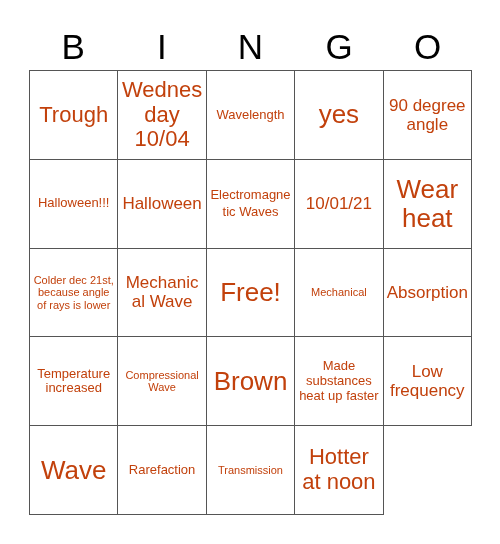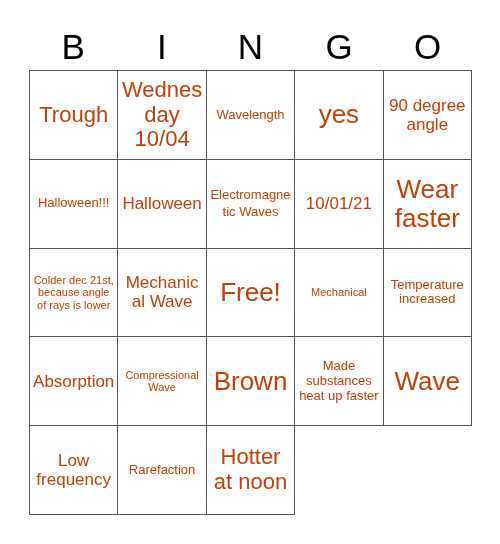--- a/index.html
+++ b/index.html
@@ -123,56 +123,59 @@
       <div class="cell fs-md">
         <span class="cell-text">Halloween</span>
       </div>
       <div class="cell fs-xxs">
         <span class="cell-text">Electromagnetic Waves</span>
       </div>
       <div class="cell fs-md">
         <span class="cell-text">10/01/21</span>
       </div>
       <div class="cell fs-xl">
-        <span class="cell-text">Wear faster</span>
+        <span class="cell-text">Wear heat</span>
       </div>
       <div class="cell fs-xs">
         <span class="cell-text">Colder dec 21st, because angle of rays is lower</span>
       </div>
       <div class="cell fs-md">
         <span class="cell-text">Mechanical Wave</span>
       </div>
       <div class="cell fs-xl">
         <span class="cell-text">Free!</span>
       </div>
       <div class="cell fs-xs">
         <span class="cell-text">Mechanical</span>
       </div>
+      <div class="cell fs-md">
+        <span class="cell-text">Absorption</span>
+      </div>
       <div class="cell fs-sm">
         <span class="cell-text">Temperature increased</span>
-      </div>
-      <div class="cell fs-md">
-        <span class="cell-text">Absorption</span>
       </div>
       <div class="cell fs-xs">
         <span class="cell-text">Compressional Wave</span>
       </div>
       <div class="cell fs-xl">
         <span class="cell-text">Brown</span>
       </div>
       <div class="cell fs-sm">
         <span class="cell-text">Made substances heat up faster</span>
       </div>
+      <div class="cell fs-md">
+        <span class="cell-text">Low frequency</span>
+      </div>
       <div class="cell fs-xl">
         <span class="cell-text">Wave</span>
       </div>
-      <div class="cell fs-md">
-        <span class="cell-text">Low frequency</span>
-      </div>
       <div class="cell fs-sm">
         <span class="cell-text">Rarefaction</span>
+      </div>
+      <div class="cell fs-xs">
+        <span class="cell-text">Transmission</span>
       </div>
       <div class="cell fs-lg">
         <span class="cell-text">Hotter at noon</span>
       </div>
     </div>
 
 </div>
 
 </body></html>

